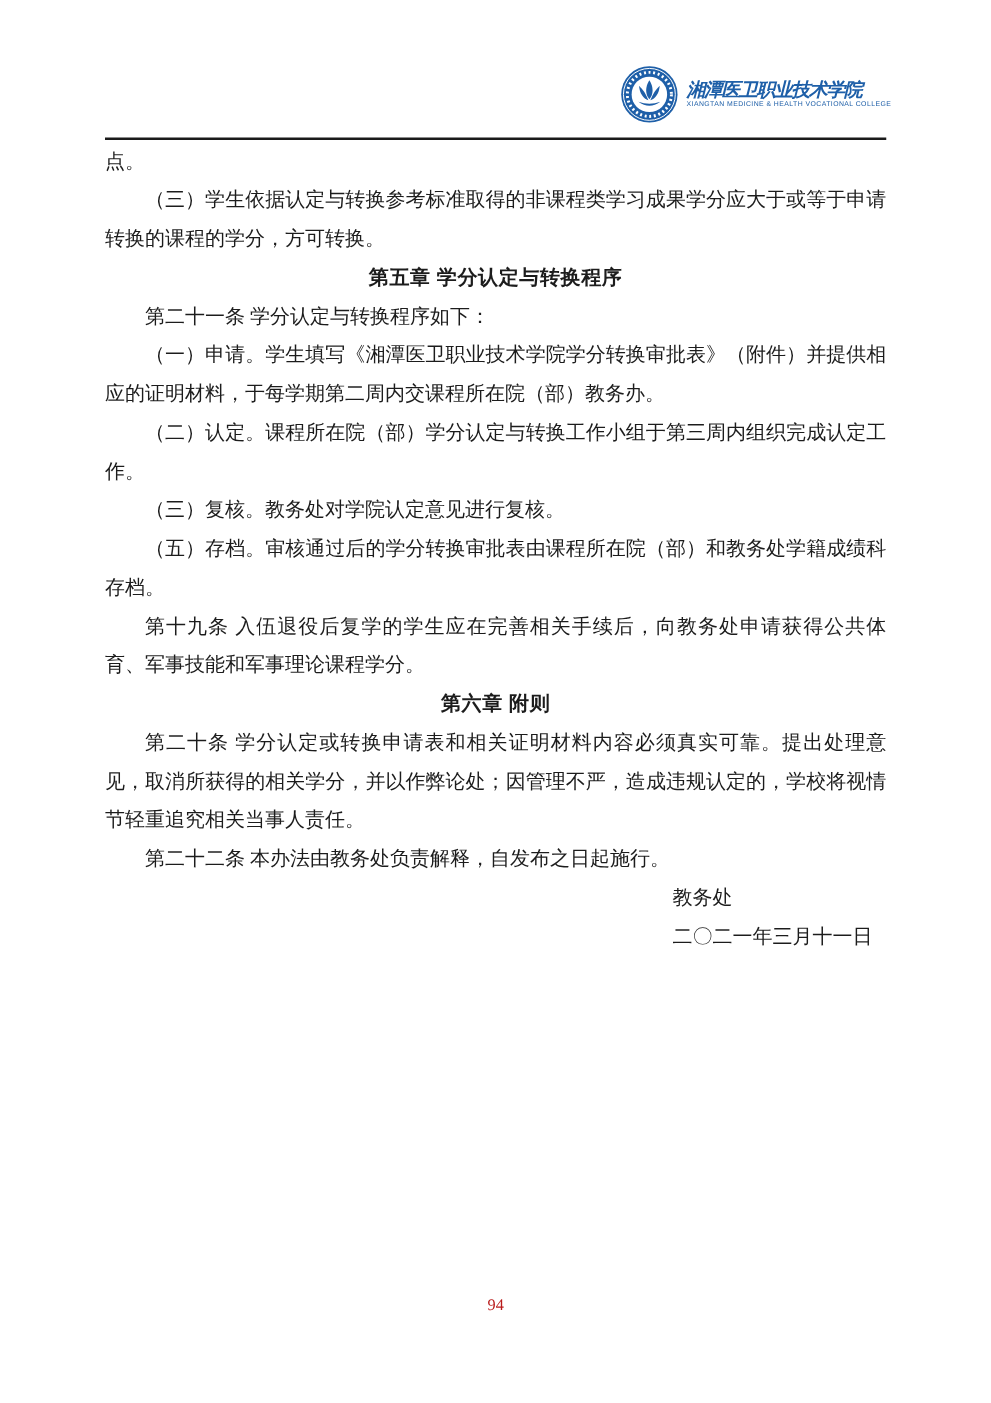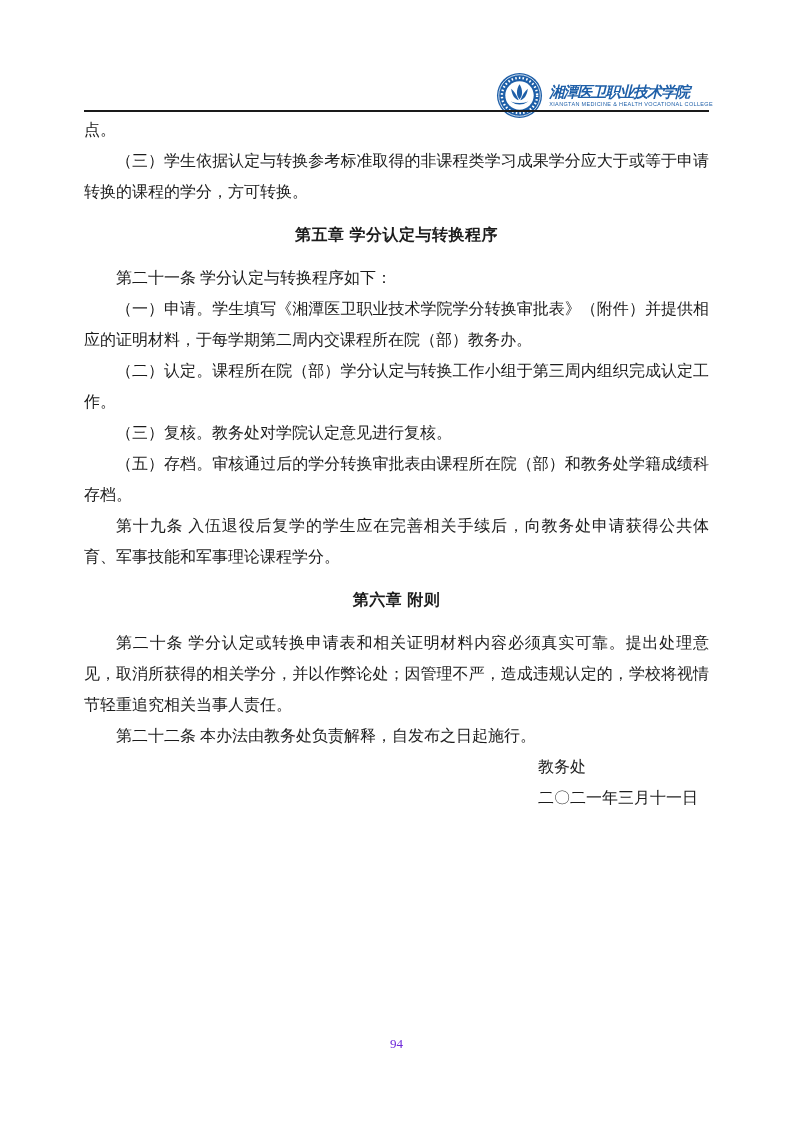--- a/index.html
+++ b/index.html
@@ -12,21 +12,21 @@
     width: 793px;
     height: 1122px;
     background: #ffffff;
     font-family: "Liberation Serif", "DejaVu Serif", serif;
     color: #1c1c1c;
     overflow: hidden;
   }
   
   .logo {
     position: absolute;
-    top: 72px;
+    top: 52px;
     right: 80px;
     display: flex;
     align-items: center;
     gap: 6px;
     justify-content: flex-end;
   }
   .emblem {
     width: 47px;
     height: 47px;
     flex: 0 0 auto;
@@ -73,21 +73,21 @@
     text-align: justify;
   }
   .para {
     margin: 0;
     text-indent: 2em;
   }
   .para.cont {
     text-indent: 0;
   }
   .chapter-heading {
-    margin: 12px 0;
+    margin: 0 0;
     text-align: center;
     text-indent: 0;
     font-weight: bold;
     font-family: "Liberation Sans", "DejaVu Sans", sans-serif;
     font-size: 16px;
     letter-spacing: 0.5px;
   }
   .signature {
     margin-left: 454px;
     text-align: left;
@@ -96,21 +96,21 @@
     line-height: 31px;
   }
   
   .footer {
     position: absolute;
     left: 0;
     top: 1036px;
     width: 793px;
     text-align: center;
     font-size: 13px;
-    color: #6d28d9;
+    color: #b91c1c;
   }
 </style>
 </head>
 <body>
 
 <div class="page">
 
   <div class="logo">
     <svg class="emblem" viewBox="0 0 48 48" aria-hidden="true">
       <circle cx="24" cy="24" r="23" fill="#1e5fa8"></circle>

